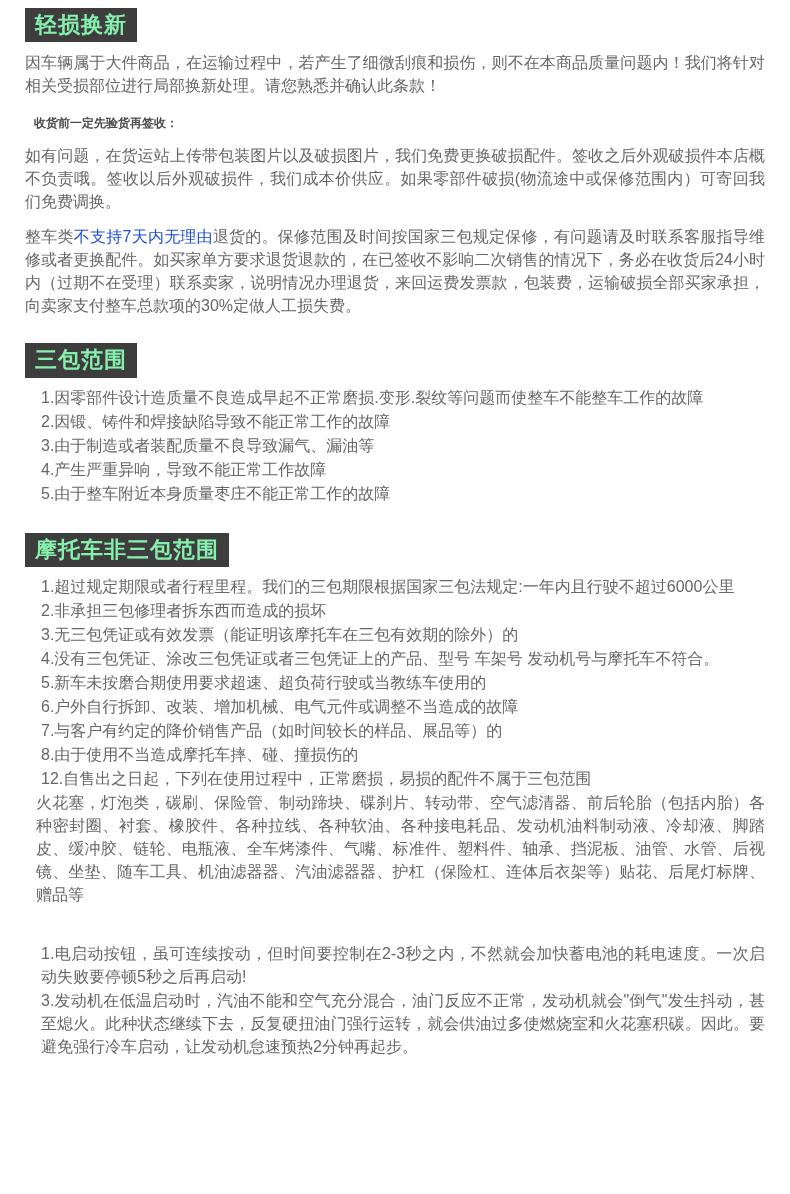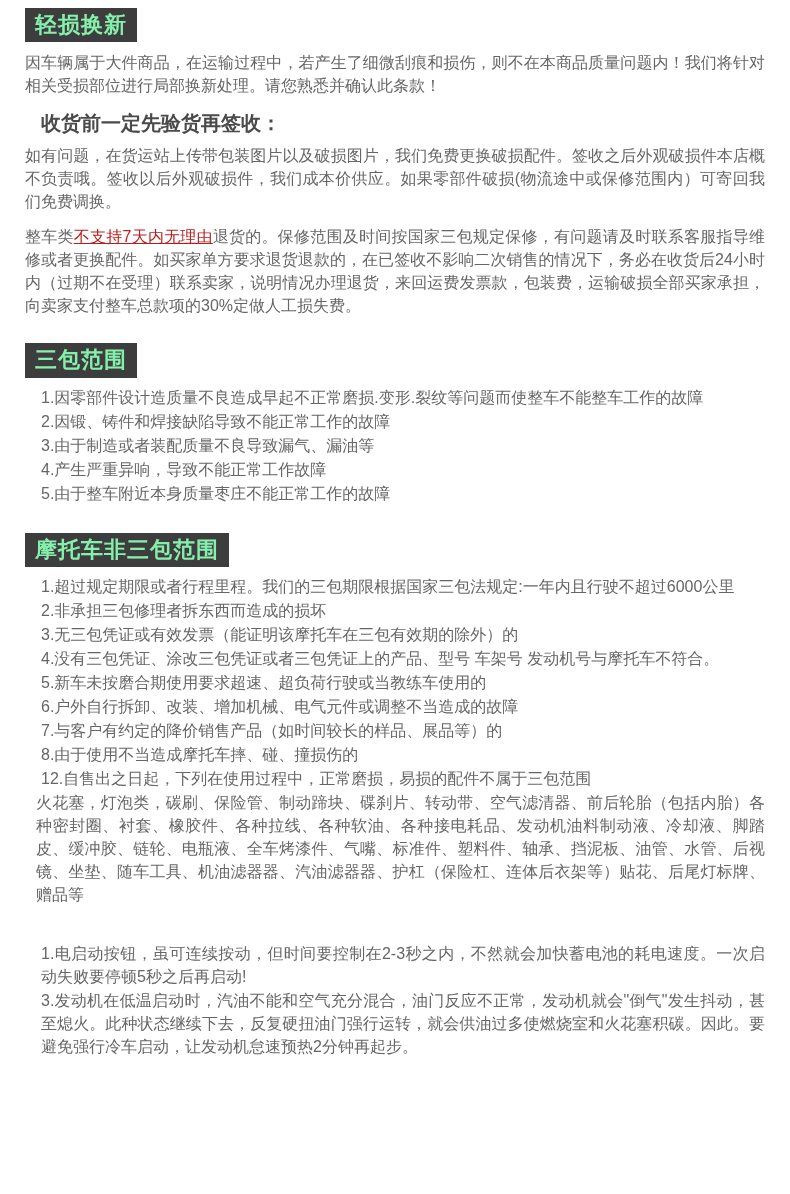--- a/index.html
+++ b/index.html
@@ -30,36 +30,36 @@
   }
   .body, .list-item, .accessories {
     font-size: 16px;
     line-height: 23px;
     color: #666666;
     margin: 0;
     text-align: justify;
   }
   .body { margin: 9px 0 12px 0; }
   .subhead {
-    font-size: 20px;
+    font-size: 12px;
     font-weight: bold;
     color: #4a4a4a;
-    margin: 14px 0 4px 16px;
+    margin: 14px 0 4px 9px;
     line-height: 24px;
   }
   .list {
     margin: 8px 0 14px 0;
   }
   .list-item {
     margin: 0 0 1px 16px;
   }
   .accessories {
     margin: 0 0 14px 11px;
   }
-  .red { color: #b91c1c; text-decoration: underline; }
+  .red { color: #1d4ed8; }
   .section-gap { height: 14px; }
 </style>
 </head>
 <body>
 
 <div class="page">
 
   <div class="section">
     <div class="hdr">轻损换新</div>
     <p class="body">因车辆属于大件商品，在运输过程中，若产生了细微刮痕和损伤，则不在本商品质量问题内！我们将针对相关受损部位进行局部换新处理。请您熟悉并确认此条款！</p>

